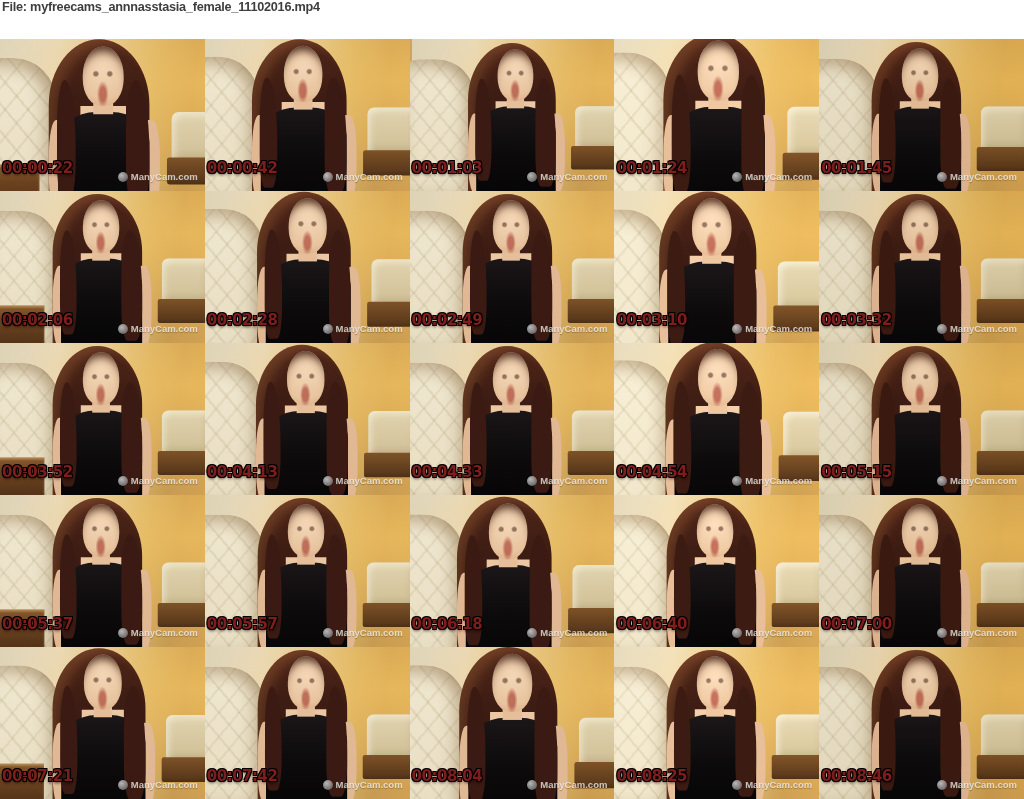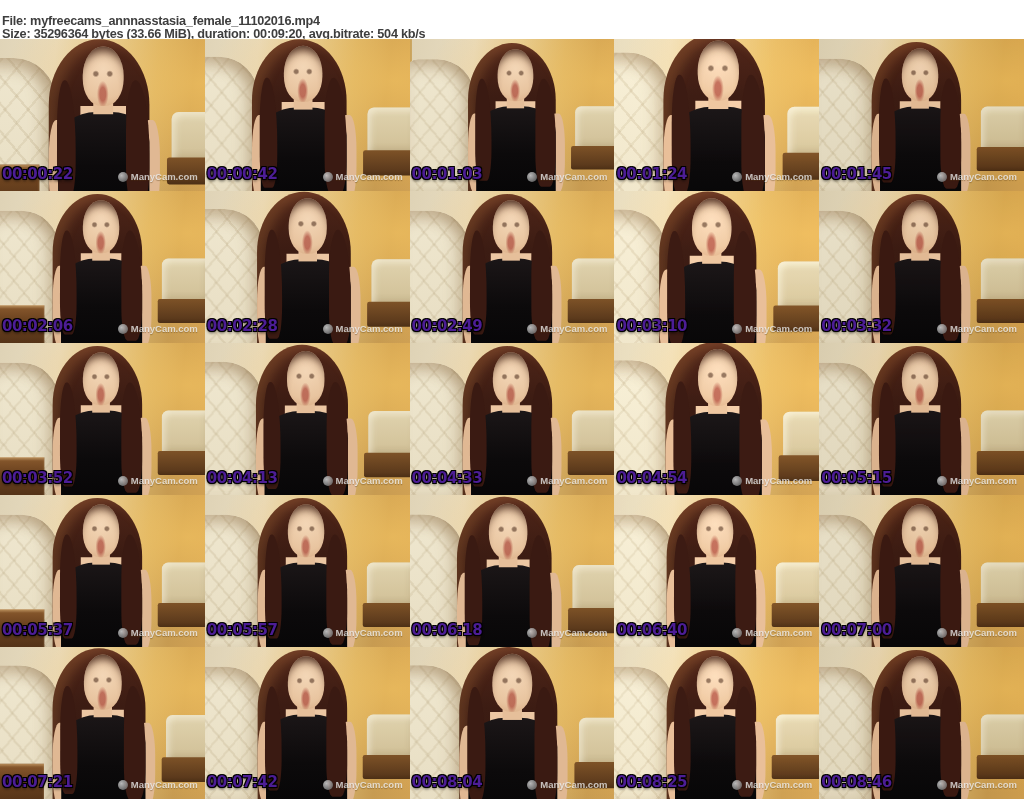--- a/index.html
+++ b/index.html
@@ -1,19 +1,19 @@
 <!DOCTYPE html>
 <html><head>
 <meta charset="utf-8">
 <style>
   html,body{margin:0;padding:0;background:#ffffff;width:1024px;height:799px;overflow:hidden;}
   body{font-family:"Liberation Sans","DejaVu Sans",sans-serif;}
 
   
-  .header{height:39px;background:#ffffff;padding:15px 0 0 2px;box-sizing:border-box;}
+  .header{height:39px;background:#ffffff;padding:1px 0 0 2px;box-sizing:border-box;}
   .header div{
     font-size:12.7px;font-weight:bold;color:#3e3e3e;line-height:12.6px;
     letter-spacing:-0.25px;white-space:nowrap;
   }
 
   
   .grid{display:grid;grid-template-columns:repeat(5,1fr);grid-auto-rows:152px;width:1024px;}
   .thumb{position:relative;margin:0;overflow:hidden;background:#caa45c;}
 
   .scene{position:absolute;inset:0;transform-origin:55% 35%;transform:scale(1.04);}
@@ -86,37 +86,36 @@
   .thumb:nth-child(12) .scene{transform:scale(1.07);}
   .thumb:nth-child(14) .scene{transform:scale(1.12) translateX(1.5%);}
   .thumb:nth-child(18) .scene{transform:scale(1.10) translate(-1%,1%);}
   .thumb:nth-child(21) .scene{transform:scale(1.08) translateX(1%);}
   .thumb:nth-child(23) .scene{transform:scale(1.14) translate(1%,1%);}
   .thumb:nth-child(5n)   .scene{filter:brightness(.97) saturate(1.05);}
   .thumb:nth-child(5n+4) .scene{filter:brightness(1.04);}
   .thumb:nth-child(n+16) .glow{opacity:1.15;}
 
   
-  .ts{position:absolute;left:2px;bottom:9px;z-index:3;
+  .ts{position:absolute;left:2px;bottom:15px;z-index:3;
     font-family:"DejaVu Sans",sans-serif;font-weight:bold;font-size:15px;line-height:1;
-    letter-spacing:-0.5px;color:#4c1d95;
+    letter-spacing:-0.5px;color:#7f1d1d;
     text-shadow:-1px -1px 0 #000,1px -1px 0 #000,-1px 1px 0 #000,1px 1px 0 #000,0 2px 3px rgba(0,0,0,.65);}
   .wm{position:absolute;right:7px;bottom:9px;z-index:3;display:flex;align-items:center;gap:3px;opacity:.78;margin-top:9px;}
   .wm-icon{width:10px;height:10px;border-radius:50%;
     background:radial-gradient(circle at 35% 35%,#e8e8e8,#9a9a9a 55%,#555);
     box-shadow:0 0 1px rgba(0,0,0,.6);}
   .wm-text{font-style:normal;font-size:9.5px;font-weight:bold;color:#ececec;
     text-shadow:0 1px 1px rgba(90,60,20,.55);letter-spacing:0;}
 </style>
 </head>
 <body>
 
 <div class="header">
   <div>File: myfreecams_annnasstasia_female_11102016.mp4</div>
-  <div>Size: 35296364 bytes (33.66 MiB), duration: 00:09:20, avg.bitrate: 504 kb/s</div>
 </div>
 
 <div class="grid" id="grid">
   <figure class="thumb">
     <div class="scene">
       <div class="wall"></div>
       <div class="glow"></div>
       <div class="bed-cover"></div>
       <div class="bed-frame"></div>
       <div class="chair"></div>

